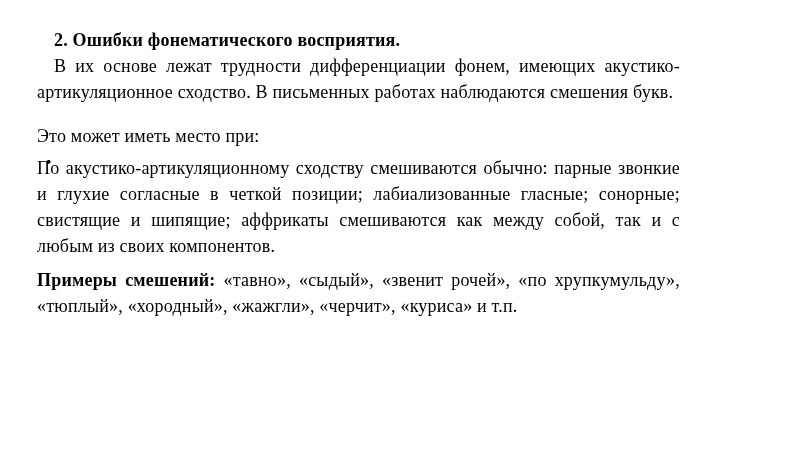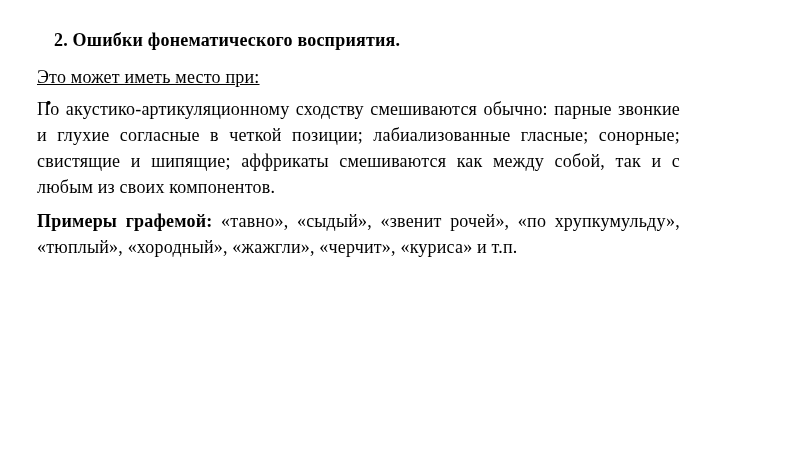--- a/index.html
+++ b/index.html
@@ -24,22 +24,21 @@
   p { margin: 0; }
   .title {
     font-weight: bold;
     text-indent: 17px;
   }
   .intro {
     text-indent: 17px;
     text-align: justify;
   }
   .lead {
-    margin-top: 11px;
-    text-decoration: underline;
+    margin-top: 18px;
   }
   ul.conditions {
     margin: 0;
     padding: 0;
     list-style: none;
   }
   ul.conditions li {
     position: relative;
     padding-left: 27px;
     text-align: justify;
@@ -60,32 +59,33 @@
   }
   .examples b { font-weight: bold; }
 </style>
 </head>
 <body>
 
 <div class="slide">
 
   <p class="title">2. Ошибки фонематического восприятия.</p>
 
+  <p class="intro">В их основе лежат трудности дифференциации фонем, имеющих акустико-артикуляционное сходство. В письменных работах наблюдаются смешения букв.</p>
 
   <p class="lead">Это может иметь место при:</p>
 
   <ul class="conditions">
     <li>
       <span class="bullet">•</span>
     </li>
     <li>
       <span class="bullet">•</span>
     </li>
   </ul>
 
   <p class="mixing">По акустико-артикуляционному сходству смешиваются обычно: парные звонкие и глухие согласные в четкой позиции; лабиализованные гласные; сонорные; свистящие и шипящие; аффрикаты смешиваются как между собой, так и с любым из своих компонентов.</p>
 
   <p class="examples">
-    <b>Примеры графемой:</b>
+    <b>Примеры смешений:</b>
     <span>«тавно», «сыдый», «звенит рочей», «по хрупкумульду», «тюплый», «хородный», «жажгли», «черчит», «куриса» и т.п.</span>
   </p>
 
 </div>
 
 </body></html>

